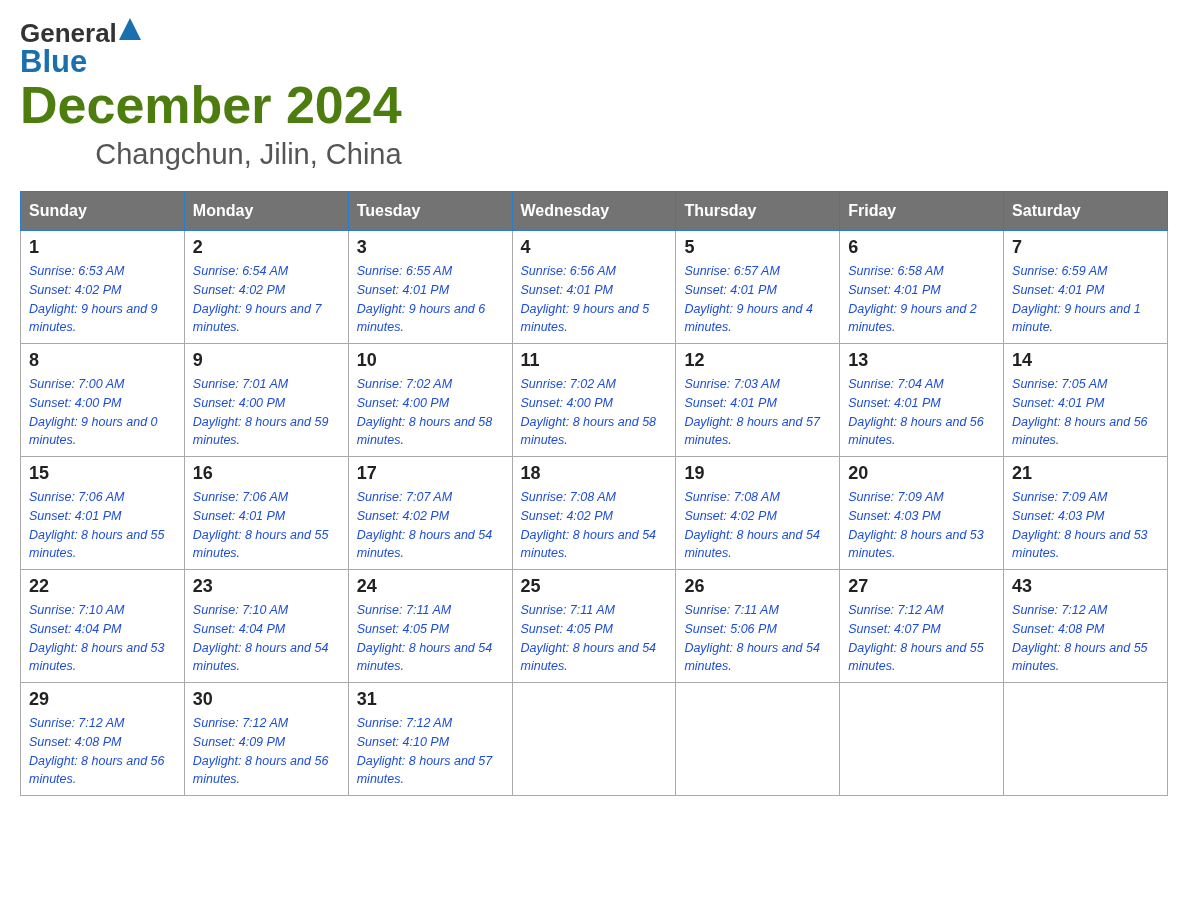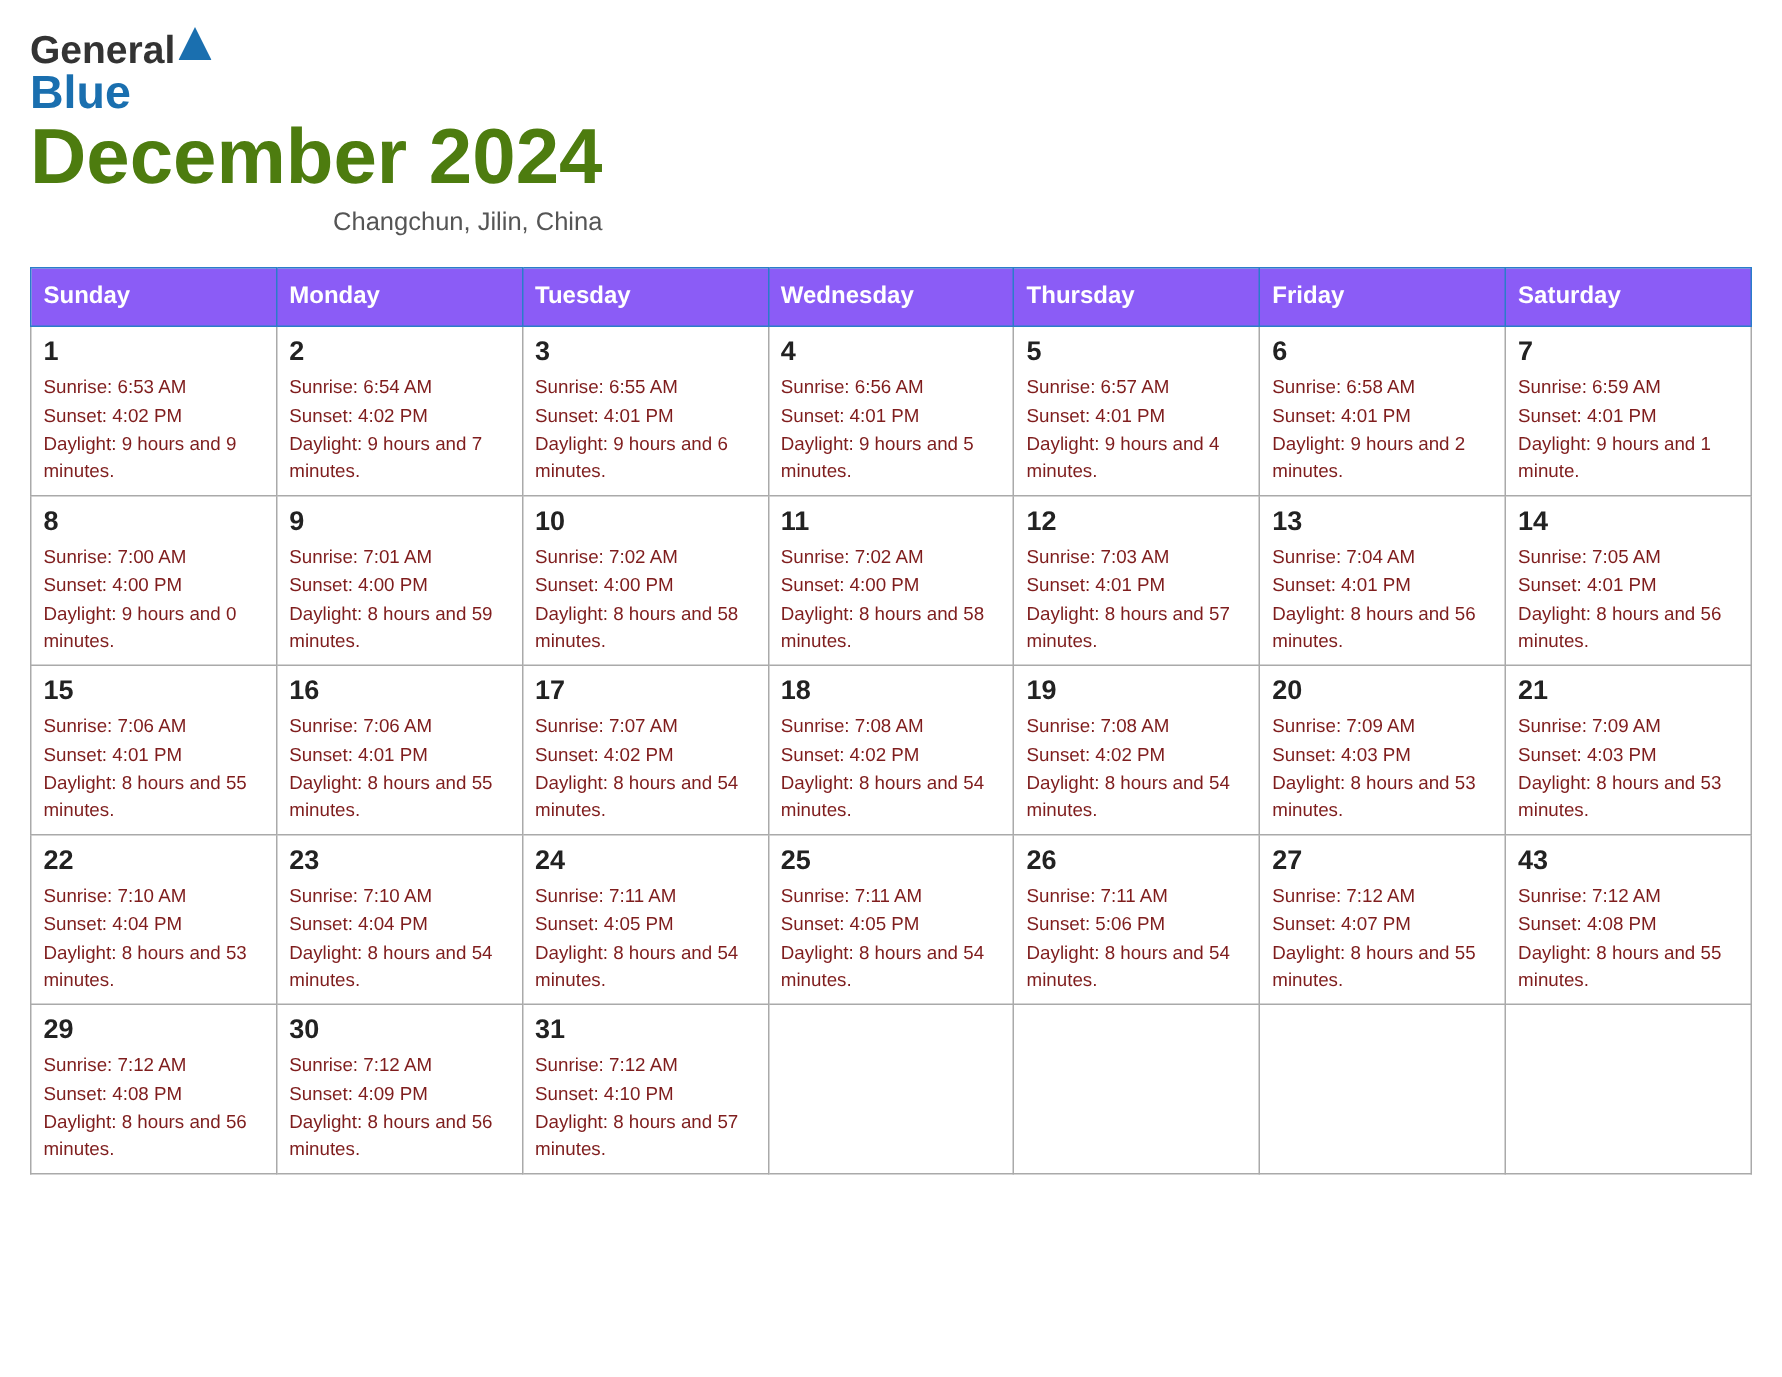--- a/index.html
+++ b/index.html
@@ -42,31 +42,31 @@
       text-align: right;
     }
     .page-title {
       font-size: 52px;
       font-weight: bold;
       color: #4d7c0f;
       line-height: 1.1;
       text-align: center;
     }
     .subtitle {
-      font-size: 17px;
+      font-size: 29px;
       color: #555;
       margin-top: 4px;
     }
     .calendar {
       width: 100%;
       border-collapse: collapse;
       border: 1px solid #888;
     }
     .calendar th {
-      background: #8b5cf6;
+      background: #737373;
       color: #fff;
       font-size: 16px;
       font-weight: bold;
       padding: 10px 8px;
       text-align: left;
       border: 1px solid #2a7dc9;
     }
     .calendar td {
       vertical-align: top;
       border: 1px solid #aaa;
@@ -78,22 +78,23 @@
     }
     .day-num {
       font-size: 18px;
       font-weight: bold;
       color: #222;
       display: block;
       margin-bottom: 4px;
     }
     .day-info {
       font-size: 12.5px;
-      color: #7f1d1d;
+      color: #1d4ed8;
       line-height: 1.5;
+      font-style: italic;
     }
     .empty-cell {
       background: #fff;
     }
     tr:nth-child(even) td { background: #f9f9f9; }
     tr:nth-child(odd) td { background: #fff; }
     
     .calendar tbody tr td { background: #fff; }
   </style>
 </head>

